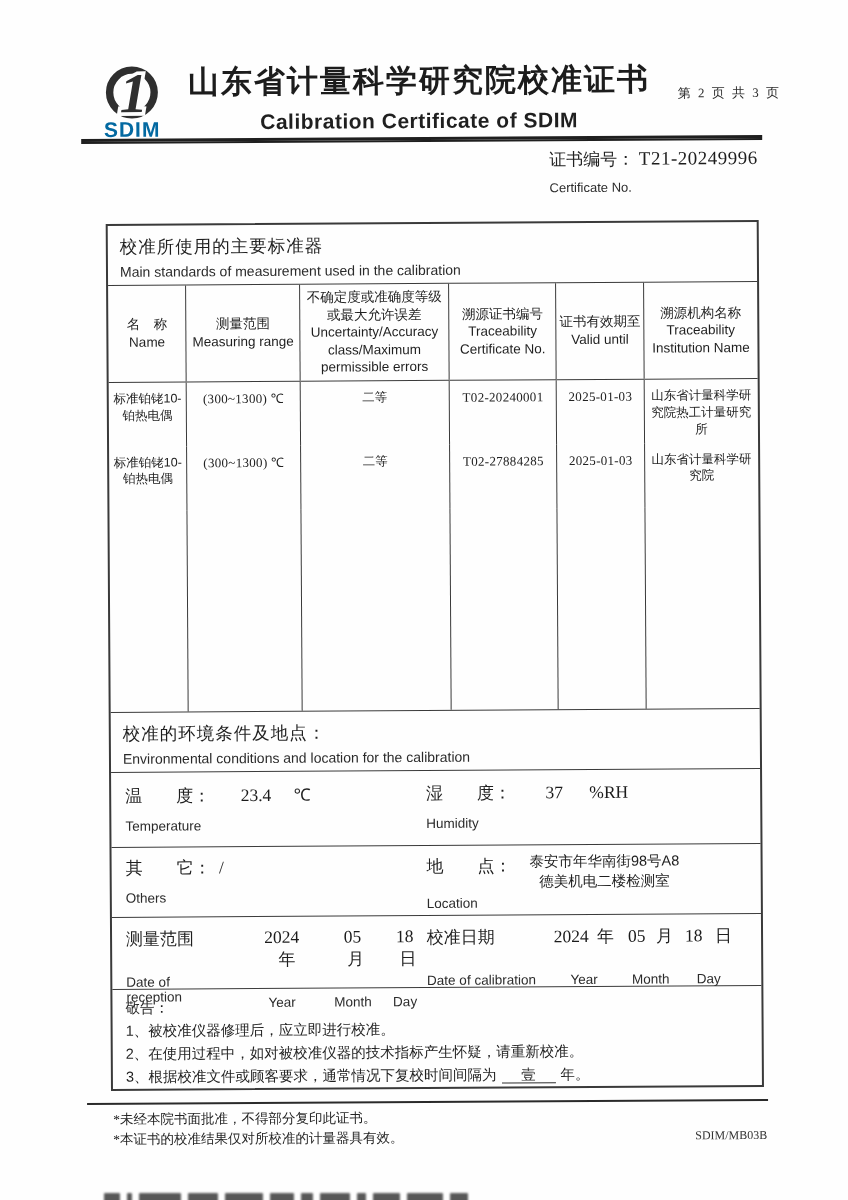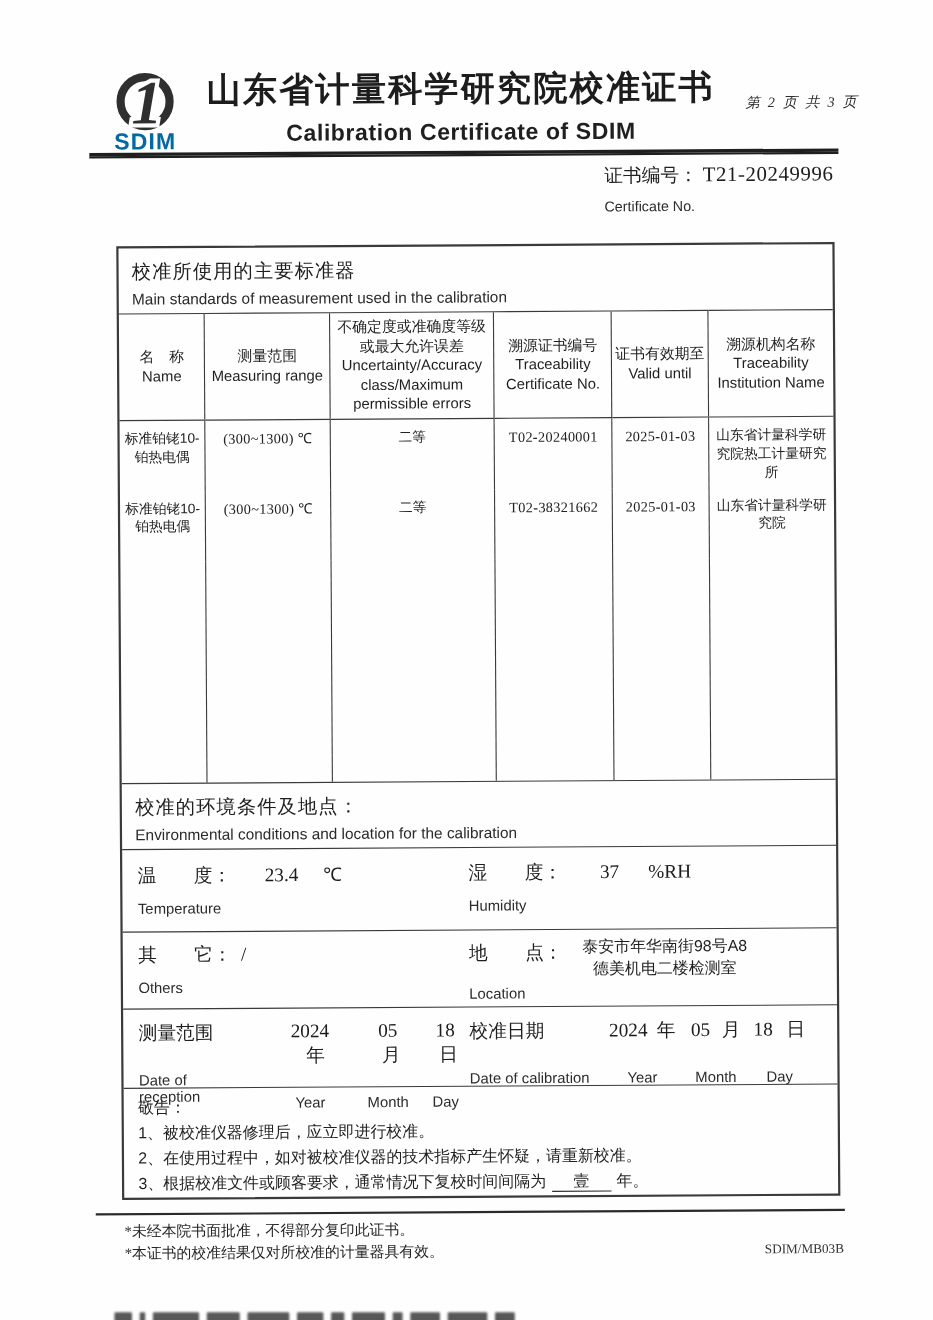--- a/index.html
+++ b/index.html
@@ -19,21 +19,21 @@
 
   
   .logo { position:absolute; left:94px; top:56px; width:82px; text-align:center; }
   .logo svg { display:block; margin:0 auto; }
   .logo-text { font-weight:bold; font-size:21px; letter-spacing:1px; color:#0369a1; margin-top:-6px; }
 
   .title-block { position:absolute; left:172px; top:60px; width:500px; text-align:center; }
   .title-zh { font-family:"Liberation Serif", serif; font-weight:bold; font-size:31px; letter-spacing:2px; color:#1c1c1c; white-space:nowrap; }
   .title-en { font-size:21px; font-weight:bold; letter-spacing:0.5px; color:#1f1f1f; margin-top:7px; }
 
-  .page-info { position:absolute; right:64px; top:86px; font-family:"Liberation Serif", serif; font-size:13px; letter-spacing:2px; color:#2d2d2d; white-space:nowrap;font-style:italic; }
+  .page-info { position:absolute; right:64px; top:86px; font-family:"Liberation Serif", serif; font-size:13px; letter-spacing:2px; color:#2d2d2d; white-space:nowrap; }
 
   .double-rule { position:absolute; left:84px; width:681px; top:137px; height:5px;
     border-top:3px solid #1f1f1f; border-bottom:2px solid #1f1f1f; }
 
   .cert-no { position:absolute; left:552px; top:149px; }
   .cert-no-line { white-space:nowrap; }
   .cert-no-label { font-size:17px; color:#222; }
   .cert-no-value { font-family:"Liberation Serif", serif; font-size:19px; color:#1d1d1d; letter-spacing:0.5px; }
   .cert-no-en { font-size:13px; color:#2c2c2c; margin-top:9px; }
 
@@ -184,21 +184,21 @@
               <td><span class="mono-val">(300~1300) ℃</span></td>
               <td>二等</td>
               <td><span class="mono-val">T02-20240001</span></td>
               <td><span class="mono-val">2025-01-03</span></td>
               <td>山东省计量科学研究院热工计量研究所</td>
             </tr>
             <tr class="row-h">
               <td>标准铂铑10-铂热电偶</td>
               <td><span class="mono-val">(300~1300) ℃</span></td>
               <td>二等</td>
-              <td><span class="mono-val">T02-38321662</span></td>
+              <td><span class="mono-val">T02-27884285</span></td>
               <td><span class="mono-val">2025-01-03</span></td>
               <td>山东省计量科学研究院</td>
             </tr>
             <tr>
               <td></td>
                 <td></td>
                 <td></td>
                 <td></td>
                 <td></td>
                 <td></td>

